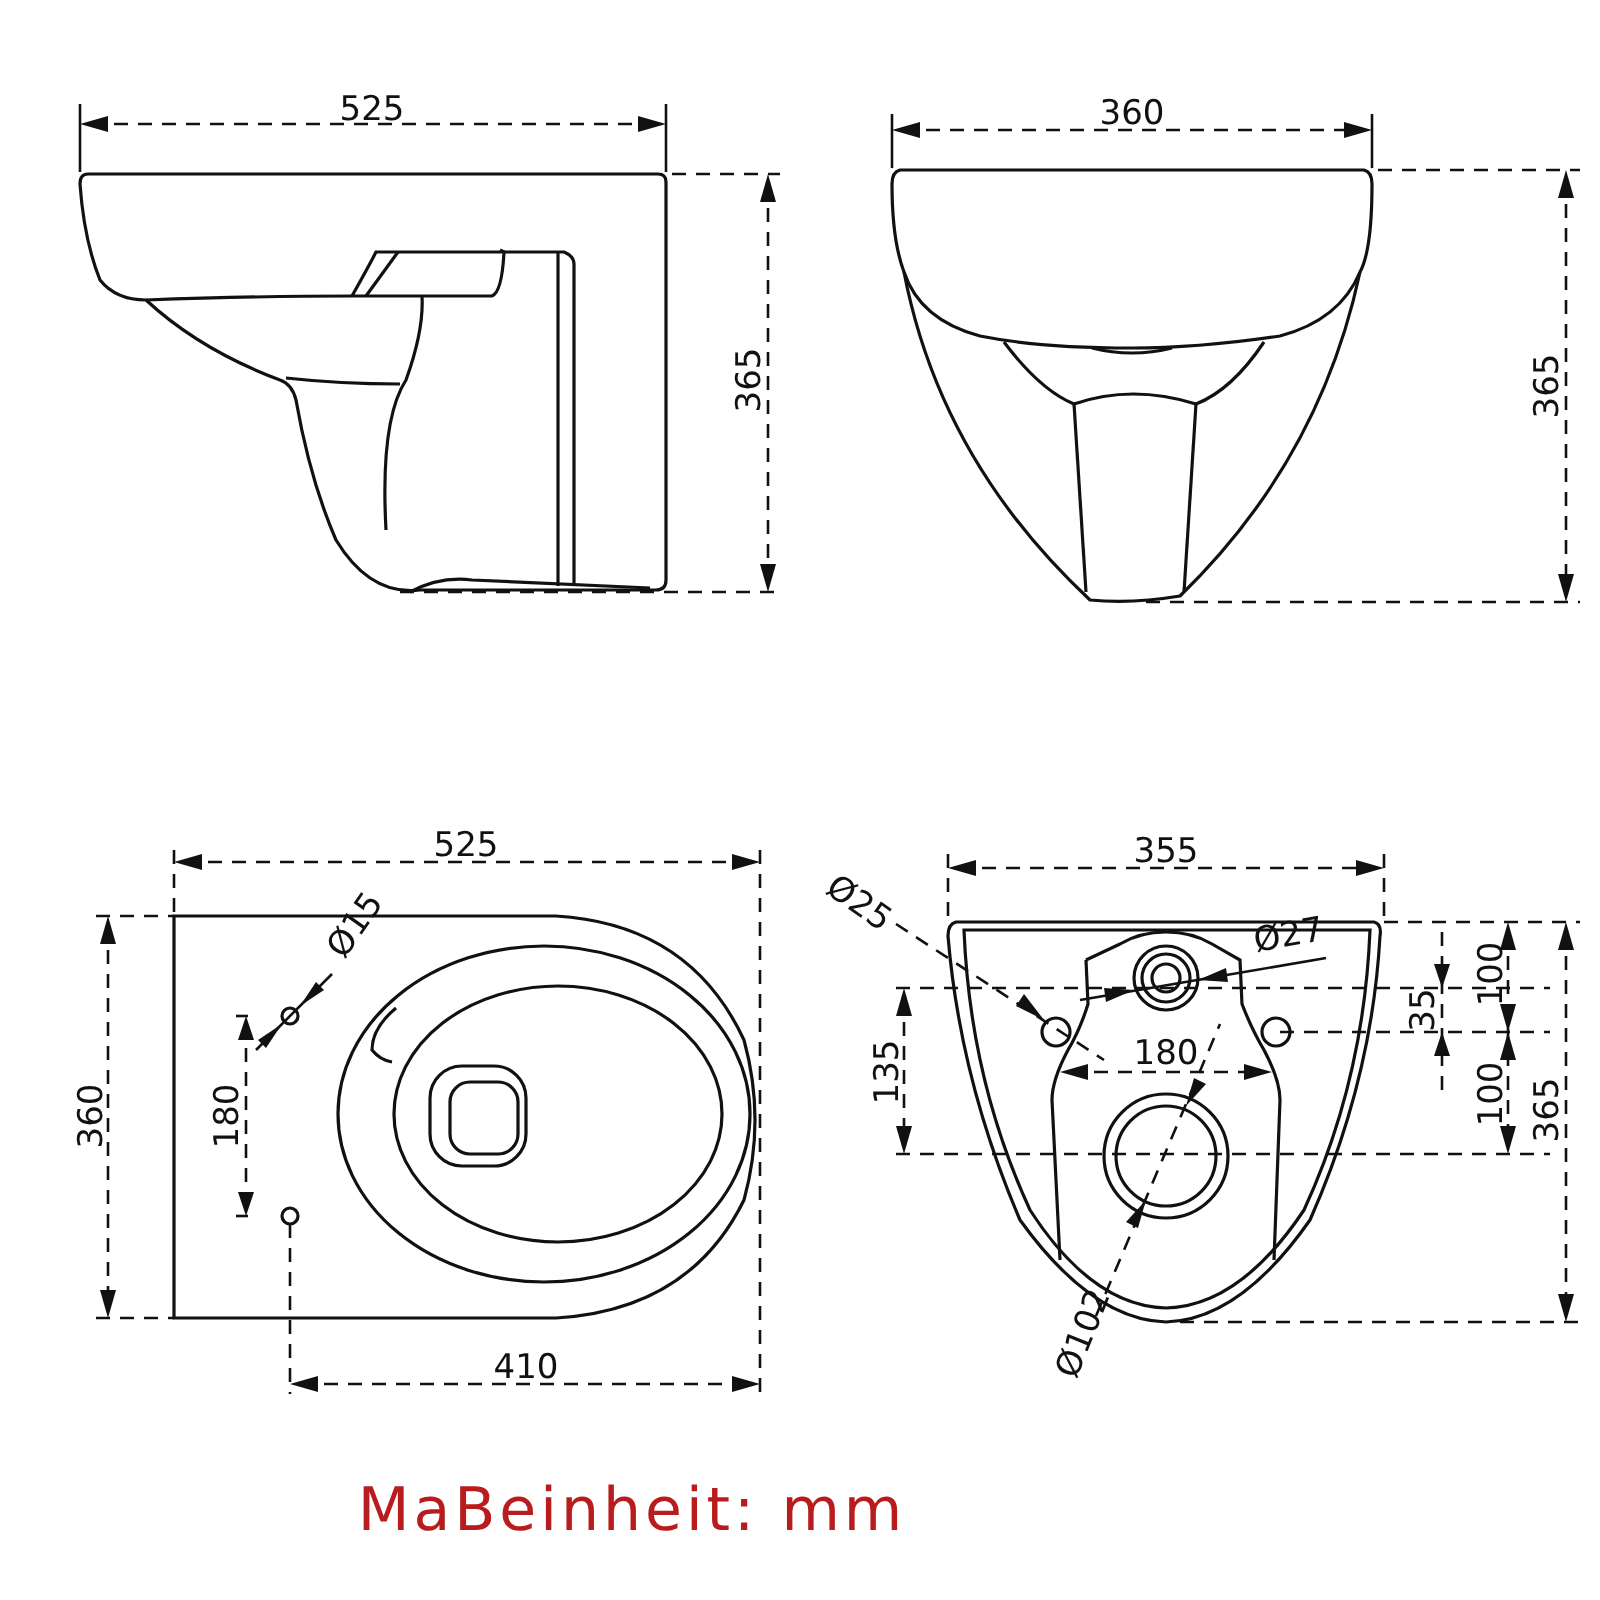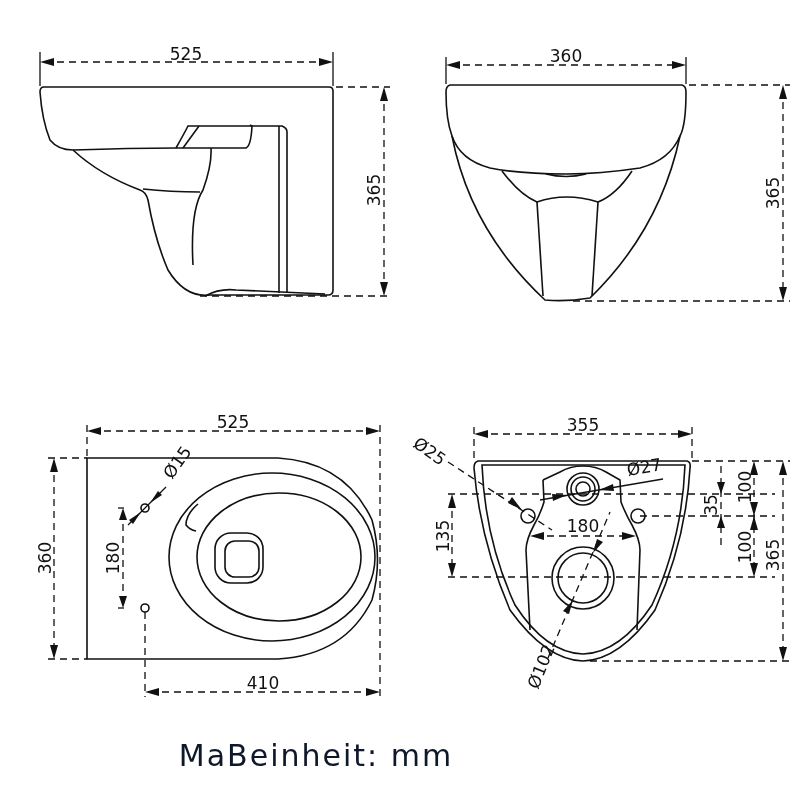--- a/index.html
+++ b/index.html
@@ -3,21 +3,21 @@
 <meta charset="utf-8">
 <style>
   html, body { margin:0; padding:0; background:#ffffff; }
   body { width:800px; height:800px; position:relative; overflow:hidden; font-family:"DejaVu Sans", sans-serif; }
   svg.drawing { position:absolute; left:0; top:0; }
   .ln { fill:none; stroke:#111; stroke-width:1.6; }
   .dim { fill:none; stroke:#111; stroke-width:1.3; stroke-dasharray:7 5; }
   .sol { fill:none; stroke:#111; stroke-width:1.3; }
   .arr { fill:#111; stroke:none; }
   .t { font-family:"DejaVu Sans", sans-serif; font-size:17px; fill:#111; }
-  .caption { position:absolute; left:0; width:632px; top:738px; text-align:center; font-family:"DejaVu Sans", sans-serif; font-size:30px; letter-spacing:2px; color:#0f172a; }
+  .caption { position:absolute; left:0; width:632px; top:738px; text-align:center; font-family:"DejaVu Sans", sans-serif; font-size:30px; letter-spacing:2px; color:#b91c1c; }
 </style>
 </head>
 <body>
 
 <svg class="drawing" width="800" height="800" viewBox="0 0 800 800" xmlns="http://www.w3.org/2000/svg">
 
   <g>
 
     <line class="sol" x1="40" y1="52" x2="40" y2="86"></line>
     <line class="sol" x1="333" y1="52" x2="333" y2="86"></line>

